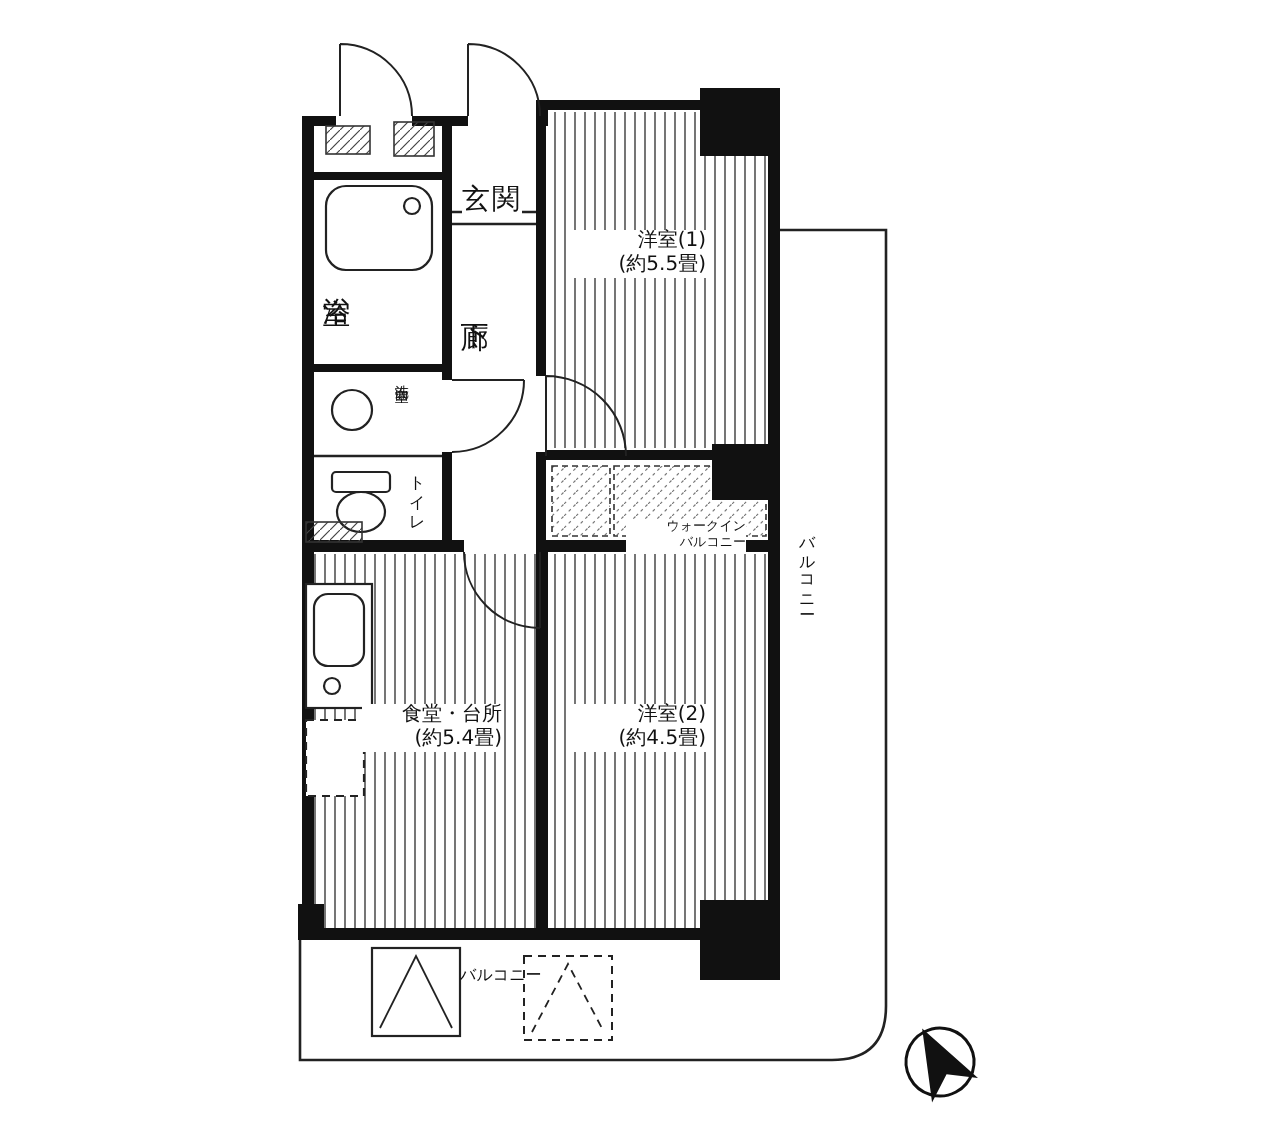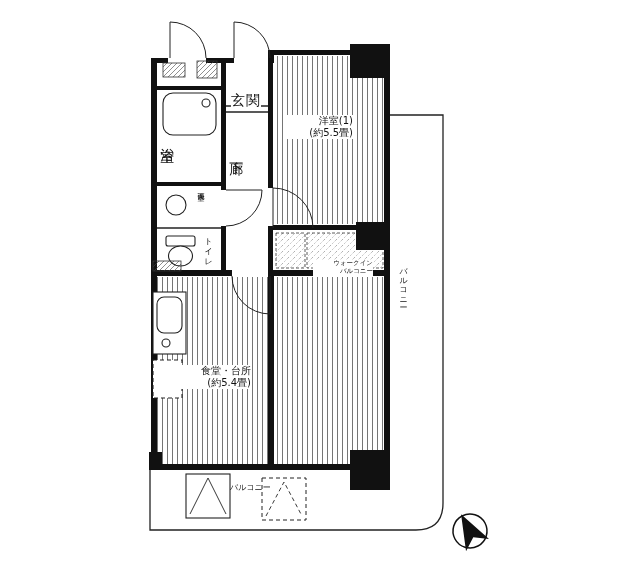--- a/index.html
+++ b/index.html
@@ -131,22 +131,26 @@
   <div class="lbl center fs10" style="left:287px; top:115px; width:66px;">
     <span class="ln">洋室(1)</span>
     <span class="ln">(約5.5畳)</span>
   </div>
 
   <div class="lbl center fs65" style="left:313px; top:240px; width:60px;margin-top:20px;">
     <span class="ln">ウォークイン</span>
     <span class="ln">バルコニー</span>
   </div>
 
+  <div class="lbl center fs10" style="left:287px; top:352px; width:66px;">
+    <span class="ln">洋室(2)</span>
+    <span class="ln">(約4.5畳)</span>
+  </div>
 
-  <div class="lbl center fs10" style="left:181px; top:365px; width:70px;">
+  <div class="lbl center fs10" style="left:181px; top:352px; width:70px;">
     <span class="ln">食堂・台所</span>
     <span class="ln">(約5.4畳)</span>
   </div>
 
   <div class="lbl fs8 vtext" style="left:398px; top:262px; background:transparent;">バルコニー</div>
 
   <div class="lbl fs8" style="left:230px; top:483px; background:transparent;">バルコニー</div>
 
 </div>
 

